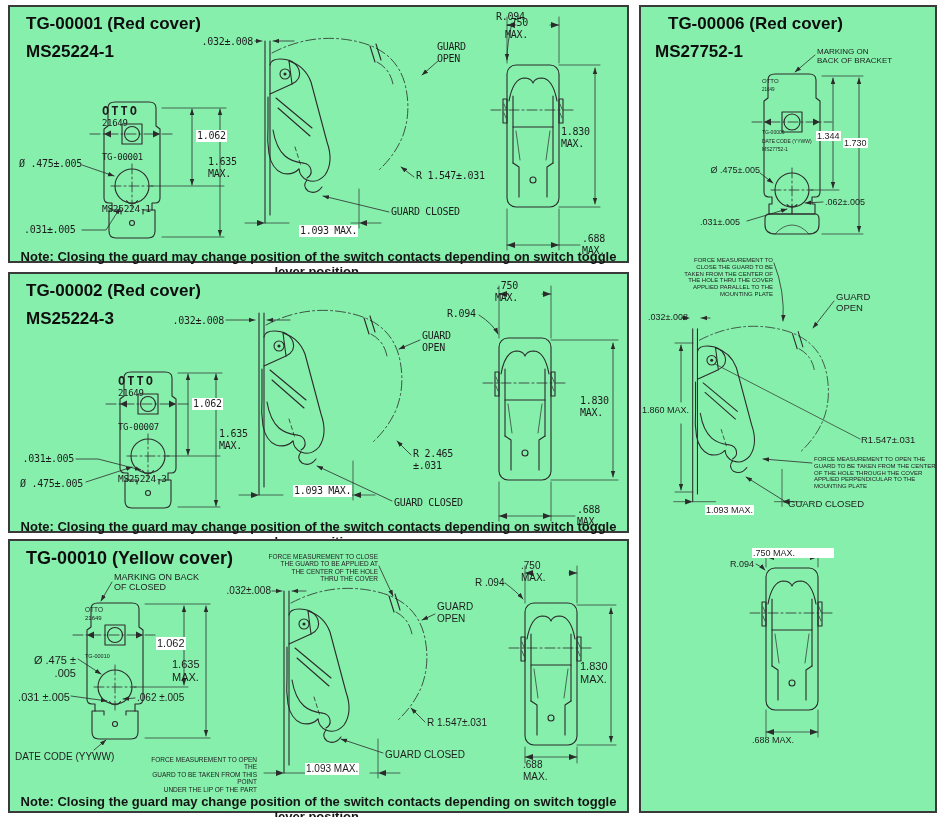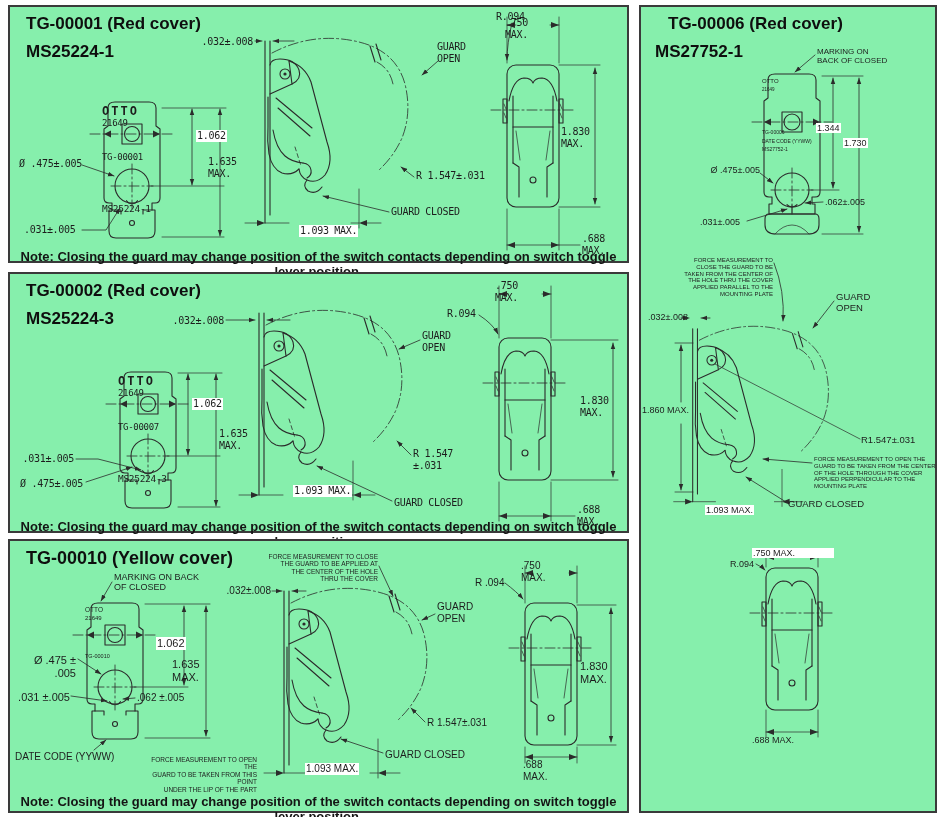--- a/index.html
+++ b/index.html
@@ -179,21 +179,21 @@
     <div class="lbl mono c f9" style="left:108px;top:114px;width:60px">21649</div>
     <div class="lbl mono c f9" style="left:108px;top:148px;width:60px">TG-00007</div>
     <div class="lbl mono c f95" style="left:108px;top:199px;width:60px">MS25224-3</div>
     <div class="lbl mono wbg" style="left:182px;top:124px">1.062</div>
     <div class="lbl mono" style="left:209px;top:154px">1.635
 MAX.</div>
     <div class="lbl mono r" style="left:0px;top:179px;width:64px">.031±.005</div>
     <div class="lbl mono r" style="left:7px;top:204px;width:66px">Ø .475±.005</div>
     <div class="lbl mono" style="left:570px;top:121px">1.830
 MAX.</div>
-    <div class="lbl mono" style="left:403px;top:174px">R 1.547
+    <div class="lbl mono" style="left:403px;top:174px">R 2.465
 ±.031</div>
     <div class="lbl mono" style="left:384px;top:223px">GUARD CLOSED</div>
     <div class="lbl mono wbg" style="left:283px;top:211px">1.093 MAX.</div>
     <div class="lbl mono" style="left:567px;top:230px">.688 MAX.</div>
     <div class="note" style="top:245px">Note: Closing the guard may change position of the switch contacts depending on switch toggle lever position.</div>
   </div>
 
   <div class="panel" style="left:8px;top:539px;width:617px;height:270px">
     <svg class="draw" width="617" height="270" viewBox="0 0 617 270">
       <use href="#sym-front" x="75" y="62"></use>
@@ -281,27 +281,27 @@
       <path class="dim" d="M145,495 L105,470" marker-end="url(#ar)"></path>
       <path class="thin" d="M125,560 V545 M177,560 V545 M125,550 H134 M168,550 H177"></path>
       <path class="fill" d="M125,550 L133,547 L133,553 Z M177,550 L169,547 L169,553 Z"></path>
       <path class="dim" d="M115,557 Q121,560 124,563" marker-end="url(#ar)"></path>
       <path class="thin" d="M125,703 V730 M177,703 V730 M125,725 H177"></path>
       <path class="fill" d="M125,725 L133,722 L133,728 Z M177,725 L169,722 L169,728 Z"></path>
     </svg>
     <div class="lbl t17" style="left:27px;top:7px">TG-00006 (Red cover)</div>
     <div class="lbl t17" style="left:14px;top:35px">MS27752-1</div>
     <div class="lbl sans f8" style="left:176px;top:40px">MARKING ON
-BACK OF CLOSED</div>
+BACK OF BRACKET</div>
     <div class="lbl sans f6 c" style="left:121px;top:71px;width:60px">OTTO</div>
     <div class="lbl sans f45 c" style="left:121px;top:80px;width:60px">21649</div>
     <div class="lbl sans f5 c" style="left:121px;top:123px;width:60px">TG-00006</div>
     <div class="lbl sans f5 c" style="left:121px;top:132px;width:60px">DATE CODE (YYWW)</div>
     <div class="lbl sans f5 c" style="left:121px;top:140px;width:60px">MS27752-1</div>
-    <div class="lbl sans f9 wbg" style="left:175px;top:116px">1.344</div>
+    <div class="lbl sans f9 wbg" style="left:175px;top:124px">1.344</div>
     <div class="lbl sans f9 wbg" style="left:202px;top:131px">1.730</div>
     <div class="lbl sans f9 r" style="left:47px;top:158px;width:72px">Ø .475±.005</div>
     <div class="lbl sans f9" style="left:184px;top:190px">.062±.005</div>
     <div class="lbl sans f9" style="left:59px;top:210px">.031±.005</div>
     <div class="lbl sans f6 r" style="left:38px;top:250px;width:94px">FORCE MEASUREMENT TO
 CLOSE THE GUARD TO BE
 TAKEN FROM THE CENTER OF
 THE HOLE THRU THE COVER
 APPLIED PARALLEL TO THE
 MOUNTING PLATE</div>

